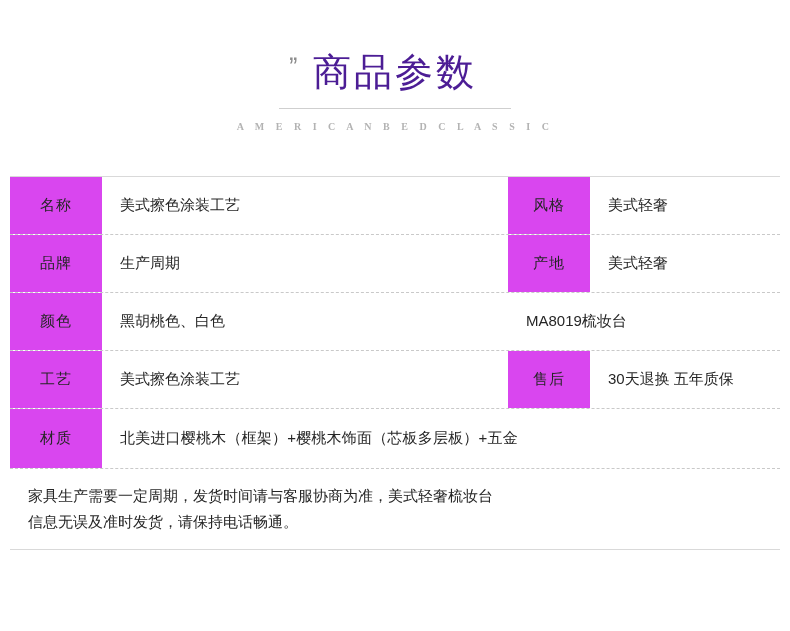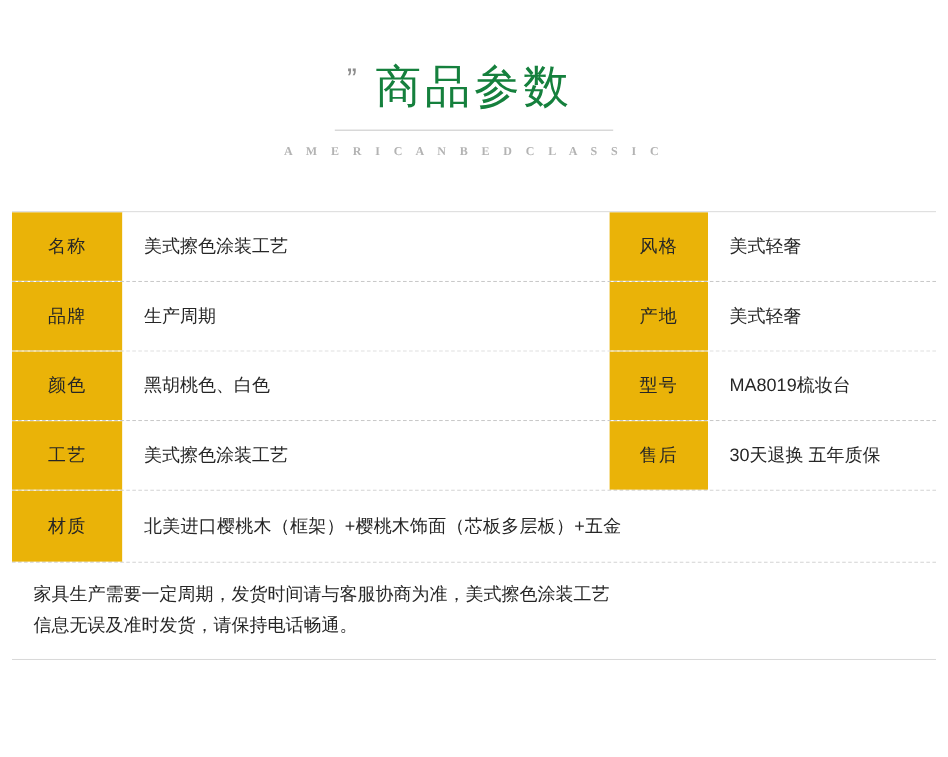--- a/index.html
+++ b/index.html
@@ -35,21 +35,21 @@
     position: absolute;
     left: -24px;
     top: 2px;
     font-size: 26px;
     color: #8d8d8d;
     line-height: 1;
   }
   .title-text {
     font-size: 38px;
     letter-spacing: 3px;
-    color: #15803d;
+    color: #4c1d95;
     font-weight: 400;
     line-height: 1.1;
     font-family: "DejaVu Sans", sans-serif;
   }
   .title-underline {
     width: 232px;
     height: 1px;
     background: #cfcfcf;
     margin: 14px auto 0 auto;
   }
@@ -74,21 +74,21 @@
     width: 100%;
     border-bottom: 1px dashed #c9c9c9;
     box-sizing: border-box;
   }
   .row:last-child {
     border-bottom: none;
   }
 
   .cell-label {
     flex: 0 0 92px;
-    background: #eab308;
+    background: #d946ef;
     display: flex;
     align-items: center;
     justify-content: center;
     font-size: 15px;
     color: #262626;
     letter-spacing: 1px;
     box-sizing: border-box;
   }
   .cell-value {
     flex: 1 1 auto;
@@ -161,39 +161,38 @@
     <div class="row two h-std">
       <div class="cell-label left-label">品牌</div>
       <div class="cell-value left-value">生产周期</div>
       <div class="cell-label right-label">产地</div>
       <div class="cell-value right-value">美式轻奢</div>
     </div>
 
     <div class="row two h-std">
       <div class="cell-label left-label">颜色</div>
       <div class="cell-value left-value">黑胡桃色、白色</div>
-      <div class="cell-label right-label">型号</div>
       <div class="cell-value right-value">MA8019梳妆台</div>
     </div>
 
     <div class="row two h-std">
       <div class="cell-label left-label">工艺</div>
       <div class="cell-value left-value">美式擦色涂装工艺</div>
       <div class="cell-label right-label">售后</div>
       <div class="cell-value right-value">30天退换 五年质保</div>
     </div>
 
     <div class="row h-mat">
       <div class="cell-label">材质</div>
       <div class="cell-value mat-value">北美进口樱桃木（框架）+樱桃木饰面（芯板多层板）+五金</div>
     </div>
 
     <div class="row h-cycle">
       <div class="cell-value cycle-value">
         <div class="cycle-inner">
-          <span class="cycle-line">家具生产需要一定周期，发货时间请与客服协商为准，美式擦色涂装工艺</span>
+          <span class="cycle-line">家具生产需要一定周期，发货时间请与客服协商为准，美式轻奢梳妆台</span>
           <span class="cycle-line">信息无误及准时发货，请保持电话畅通。</span>
         </div>
       </div>
     </div>
 
   </div>
 </div>
 
 </body></html>

